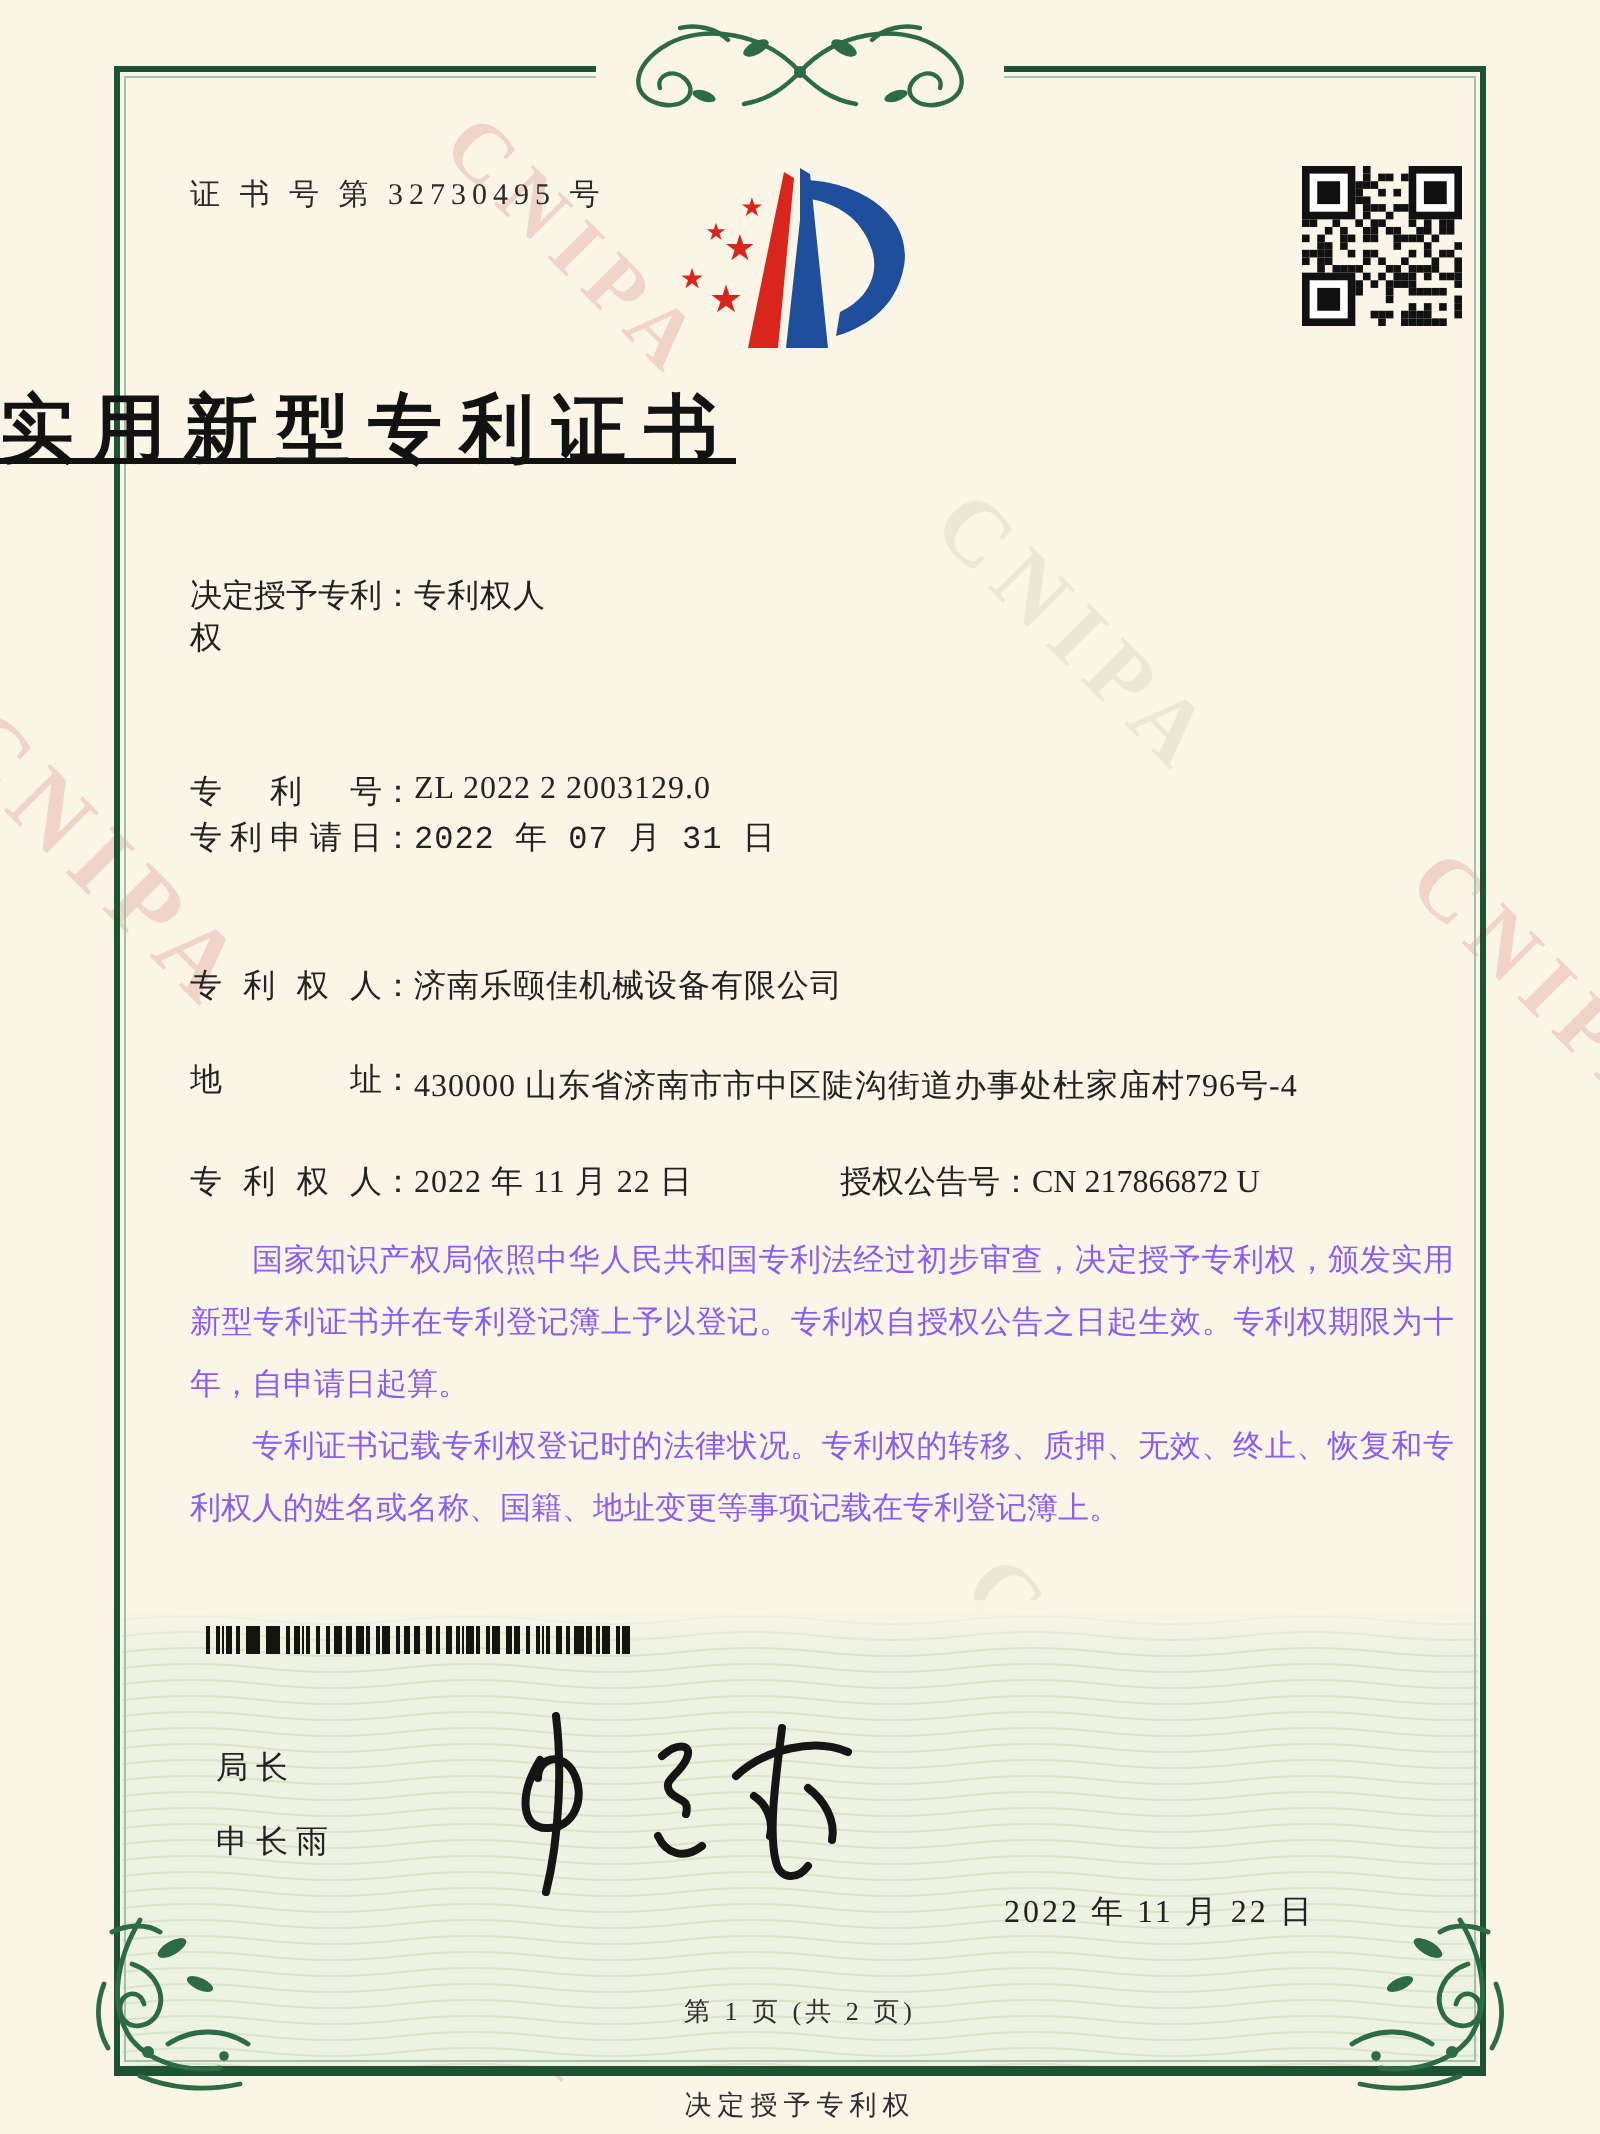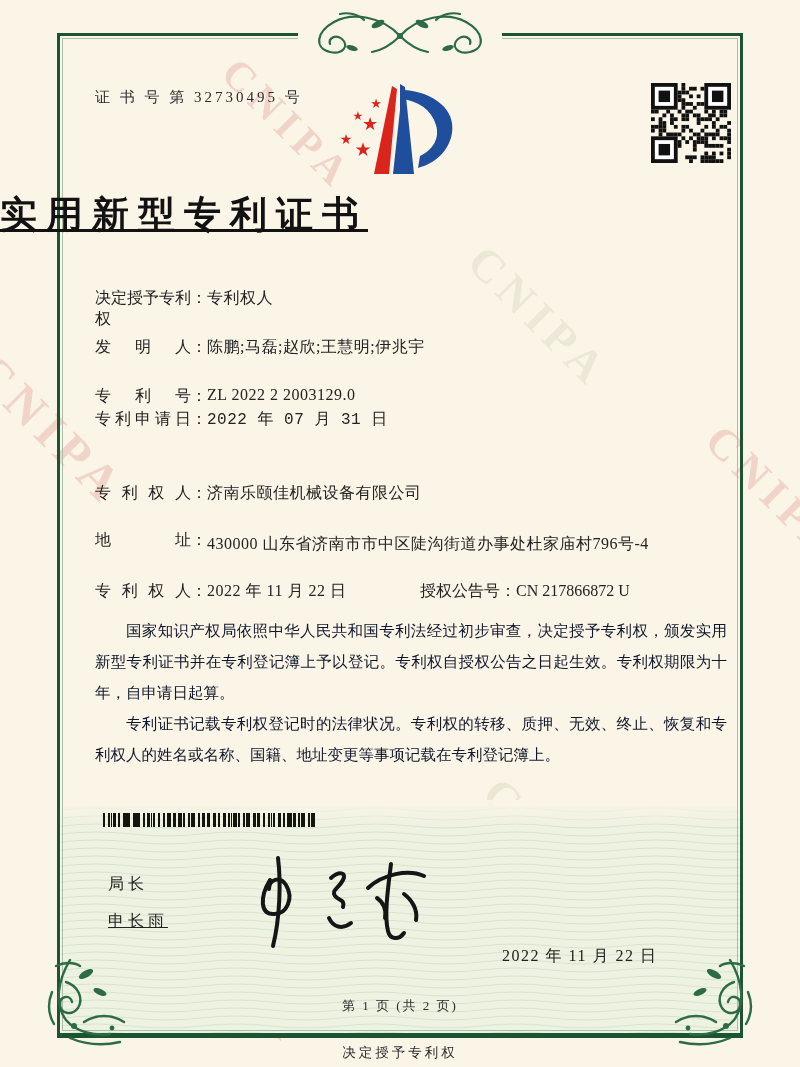--- a/index.html
+++ b/index.html
@@ -26,31 +26,31 @@
          font-size:37px;font-weight:bold;letter-spacing:9px;color:#121212;text-decoration:underline;}
   
   .row{position:absolute;left:95px;font-size:16px;color:#232323;width:650px;}
   .lbl{display:inline-block;width:96px;text-align:justify;text-align-last:justify;vertical-align:top;}
   .colon{display:inline-block;width:16px;vertical-align:top;}
   .val{display:inline-block;vertical-align:top;letter-spacing:.5px;}
   .val-wrap{width:455px;line-height:1.75;}
   .pair2{position:absolute;left:325px;top:0;white-space:nowrap;}
   
   .bodytext{position:absolute;left:95px;top:615px;width:632px;font-size:15.5px;
-            line-height:31px;color:#0f172a;text-align:justify;}
+            line-height:31px;color:#8b5cf6;text-align:justify;}
   .bodytext p{margin:0;text-indent:2em;}
   
   .barcode{position:absolute;left:103px;top:813px;width:214px;height:14px;
     background:
       repeating-linear-gradient(90deg,#15150f 0 2px,rgba(0,0,0,0) 2px 5px),
       repeating-linear-gradient(90deg,#15150f 0 1px,rgba(0,0,0,0) 1px 8px),
       repeating-linear-gradient(90deg,#15150f 0 2px,rgba(0,0,0,0) 2px 11px);}
   
   .sig-title{position:absolute;left:108px;top:874px;font-size:16px;letter-spacing:4px;}
-  .sig-name{position:absolute;left:108px;top:911px;font-size:16px;letter-spacing:4px;text-decoration:underline;}
+  .sig-name{position:absolute;left:108px;top:911px;font-size:16px;letter-spacing:4px;}
   .signature{position:absolute;left:228px;top:852px;}
   .issuedate{position:absolute;left:502px;top:946px;font-size:16px;letter-spacing:1.5px;}
   .pageinfo{position:absolute;left:0;top:997px;width:800px;text-align:center;
             font-size:13px;letter-spacing:2px;color:#2d2d2d;}
   .footnote{position:absolute;left:0;top:1044px;width:800px;text-align:center;
             font-size:13.5px;letter-spacing:3px;color:#2d2d2d;}
   .orn{position:absolute;pointer-events:none;}
 </style>
 </head>
 <body>
@@ -282,23 +282,20 @@
       <rect x="0" y="14" width="7" height="7" fill="#111"></rect>
       <rect x="1" y="15" width="5" height="5" fill="#fff"></rect>
       <rect x="2" y="16" width="3" height="3" fill="#111"></rect>
     </svg>
 
   <div class="title">实用新型专利证书</div>
 
   <div class="row" style="top:288px;">
     <span class="lbl">决定授予专利权</span><span class="colon">：</span><span class="val">专利权人</span>
   </div>
-  <div class="row" style="top:337px;">
-    <span class="lbl">发明人</span><span class="colon">：</span><span class="val">陈鹏;马磊;赵欣;王慧明;伊兆宇</span>
-  </div>
   <div class="row" style="top:386px;">
     <span class="lbl">专利号</span><span class="colon">：</span><span class="val">ZL 2022 2 2003129.0</span>
   </div>
   <div class="row" style="top:409px;font-family:Liberation Mono, monospace;">
     <span class="lbl">专利申请日</span><span class="colon">：</span><span class="val">2022 年 07 月 31 日</span>
   </div>
   <div class="row" style="top:483px;">
     <span class="lbl">专利权人</span><span class="colon">：</span><span class="val">济南乐颐佳机械设备有限公司</span>
   </div>
   <div class="row" style="top:530px;">

